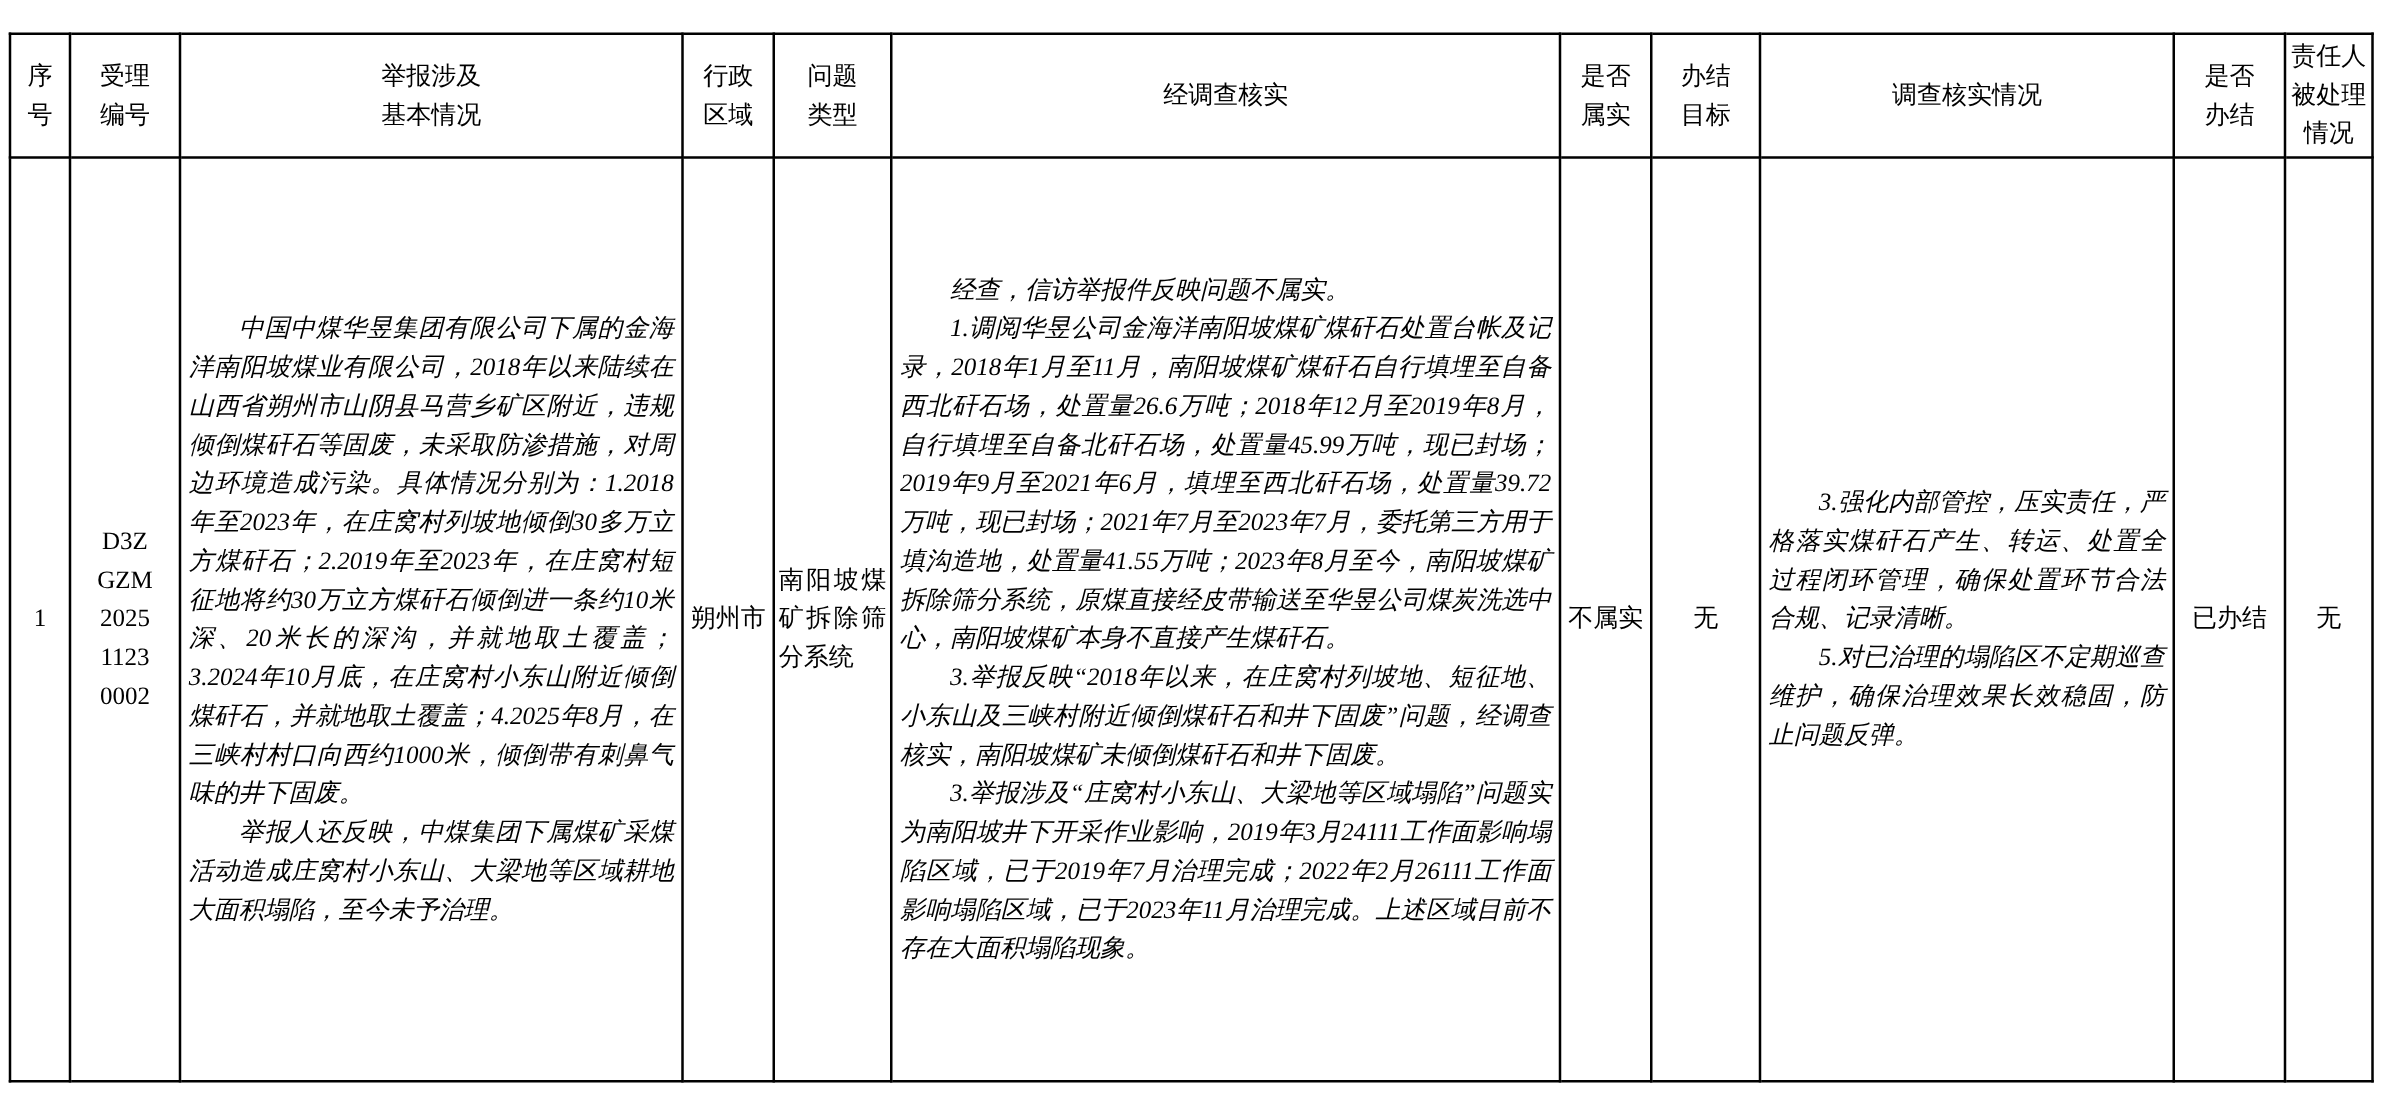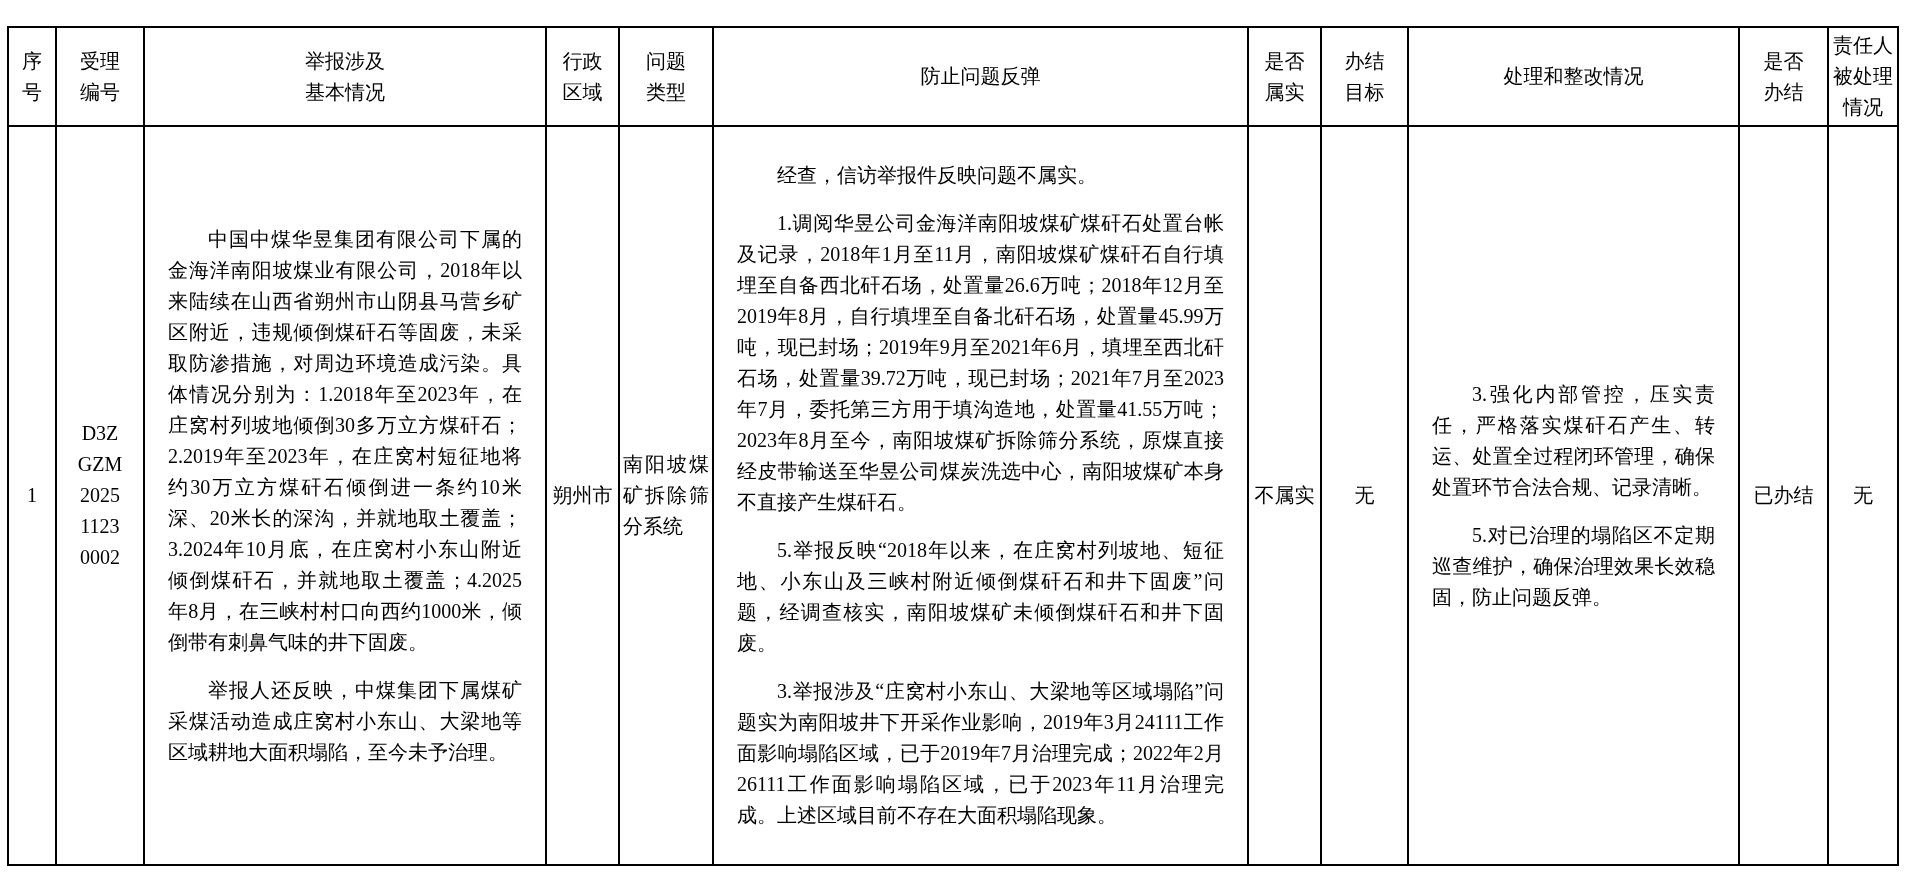--- a/index.html
+++ b/index.html
@@ -42,23 +42,24 @@
   }
   td.center {
     text-align: center;
     padding: 2px 3px;
   }
   td.paras {
     text-align: justify;
     padding: 2px 6px;
   }
   td.paras p {
-    margin: 17px;
+    margin: 0;
     text-indent: 2em;
     text-align: justify;
+    font-style: italic;
   }
   td.break-id {
     text-align: center;
     word-break: break-all;
     padding: 2px 20px;
   }
   td.type-cell {
     text-align: justify;
     text-align-last: left;
     padding: 2px 3px;
@@ -87,47 +88,47 @@
         <th>序
 号</th>
         <th>受理
 编号</th>
         <th>举报涉及
 基本情况</th>
         <th>行政
 区域</th>
         <th>问题
 类型</th>
-        <th>防止问题反弹</th>
+        <th>经调查核实</th>
         <th>是否
 属实</th>
         <th>办结
 目标</th>
-        <th>处理和整改情况</th>
+        <th>调查核实情况</th>
         <th>是否
 办结</th>
         <th>责任人
 被处理
 情况</th>
       </tr>
     </thead>
     <tbody>
       <tr>
         <td class="center">1</td>
         <td class="break-id">D3ZGZM202511230002</td>
         <td class="paras">
             <p>中国中煤华昱集团有限公司下属的金海洋南阳坡煤业有限公司，2018年以来陆续在山西省朔州市山阴县马营乡矿区附近，违规倾倒煤矸石等固废，未采取防渗措施，对周边环境造成污染。具体情况分别为：1.2018年至2023年，在庄窝村列坡地倾倒30多万立方煤矸石；2.2019年至2023年，在庄窝村短征地将约30万立方煤矸石倾倒进一条约10米深、20米长的深沟，并就地取土覆盖；3.2024年10月底，在庄窝村小东山附近倾倒煤矸石，并就地取土覆盖；4.2025年8月，在三峡村村口向西约1000米，倾倒带有刺鼻气味的井下固废。</p>
             <p>举报人还反映，中煤集团下属煤矿采煤活动造成庄窝村小东山、大梁地等区域耕地大面积塌陷，至今未予治理。</p>
           </td>
         <td class="center">朔州市</td>
         <td class="type-cell">南阳坡煤矿拆除筛分系统</td>
         <td class="paras">
             <p>经查，信访举报件反映问题不属实。</p>
             <p>1.调阅华昱公司金海洋南阳坡煤矿煤矸石处置台帐及记录，2018年1月至11月，南阳坡煤矿煤矸石自行填埋至自备西北矸石场，处置量26.6万吨；2018年12月至2019年8月，自行填埋至自备北矸石场，处置量45.99万吨，现已封场；2019年9月至2021年6月，填埋至西北矸石场，处置量39.72万吨，现已封场；2021年7月至2023年7月，委托第三方用于填沟造地，处置量41.55万吨；2023年8月至今，南阳坡煤矿拆除筛分系统，原煤直接经皮带输送至华昱公司煤炭洗选中心，南阳坡煤矿本身不直接产生煤矸石。</p>
-            <p>5.举报反映“2018年以来，在庄窝村列坡地、短征地、小东山及三峡村附近倾倒煤矸石和井下固废”问题，经调查核实，南阳坡煤矿未倾倒煤矸石和井下固废。</p>
+            <p>3.举报反映“2018年以来，在庄窝村列坡地、短征地、小东山及三峡村附近倾倒煤矸石和井下固废”问题，经调查核实，南阳坡煤矿未倾倒煤矸石和井下固废。</p>
             <p>3.举报涉及“庄窝村小东山、大梁地等区域塌陷”问题实为南阳坡井下开采作业影响，2019年3月24111工作面影响塌陷区域，已于2019年7月治理完成；2022年2月26111工作面影响塌陷区域，已于2023年11月治理完成。上述区域目前不存在大面积塌陷现象。</p>
           </td>
         <td class="center">不属实</td>
         <td class="center">无</td>
         <td class="paras">
             <p>3.强化内部管控，压实责任，严格落实煤矸石产生、转运、处置全过程闭环管理，确保处置环节合法合规、记录清晰。</p>
             <p>5.对已治理的塌陷区不定期巡查维护，确保治理效果长效稳固，防止问题反弹。</p>
           </td>
         <td class="center">已办结</td>
         <td class="center">无</td>

